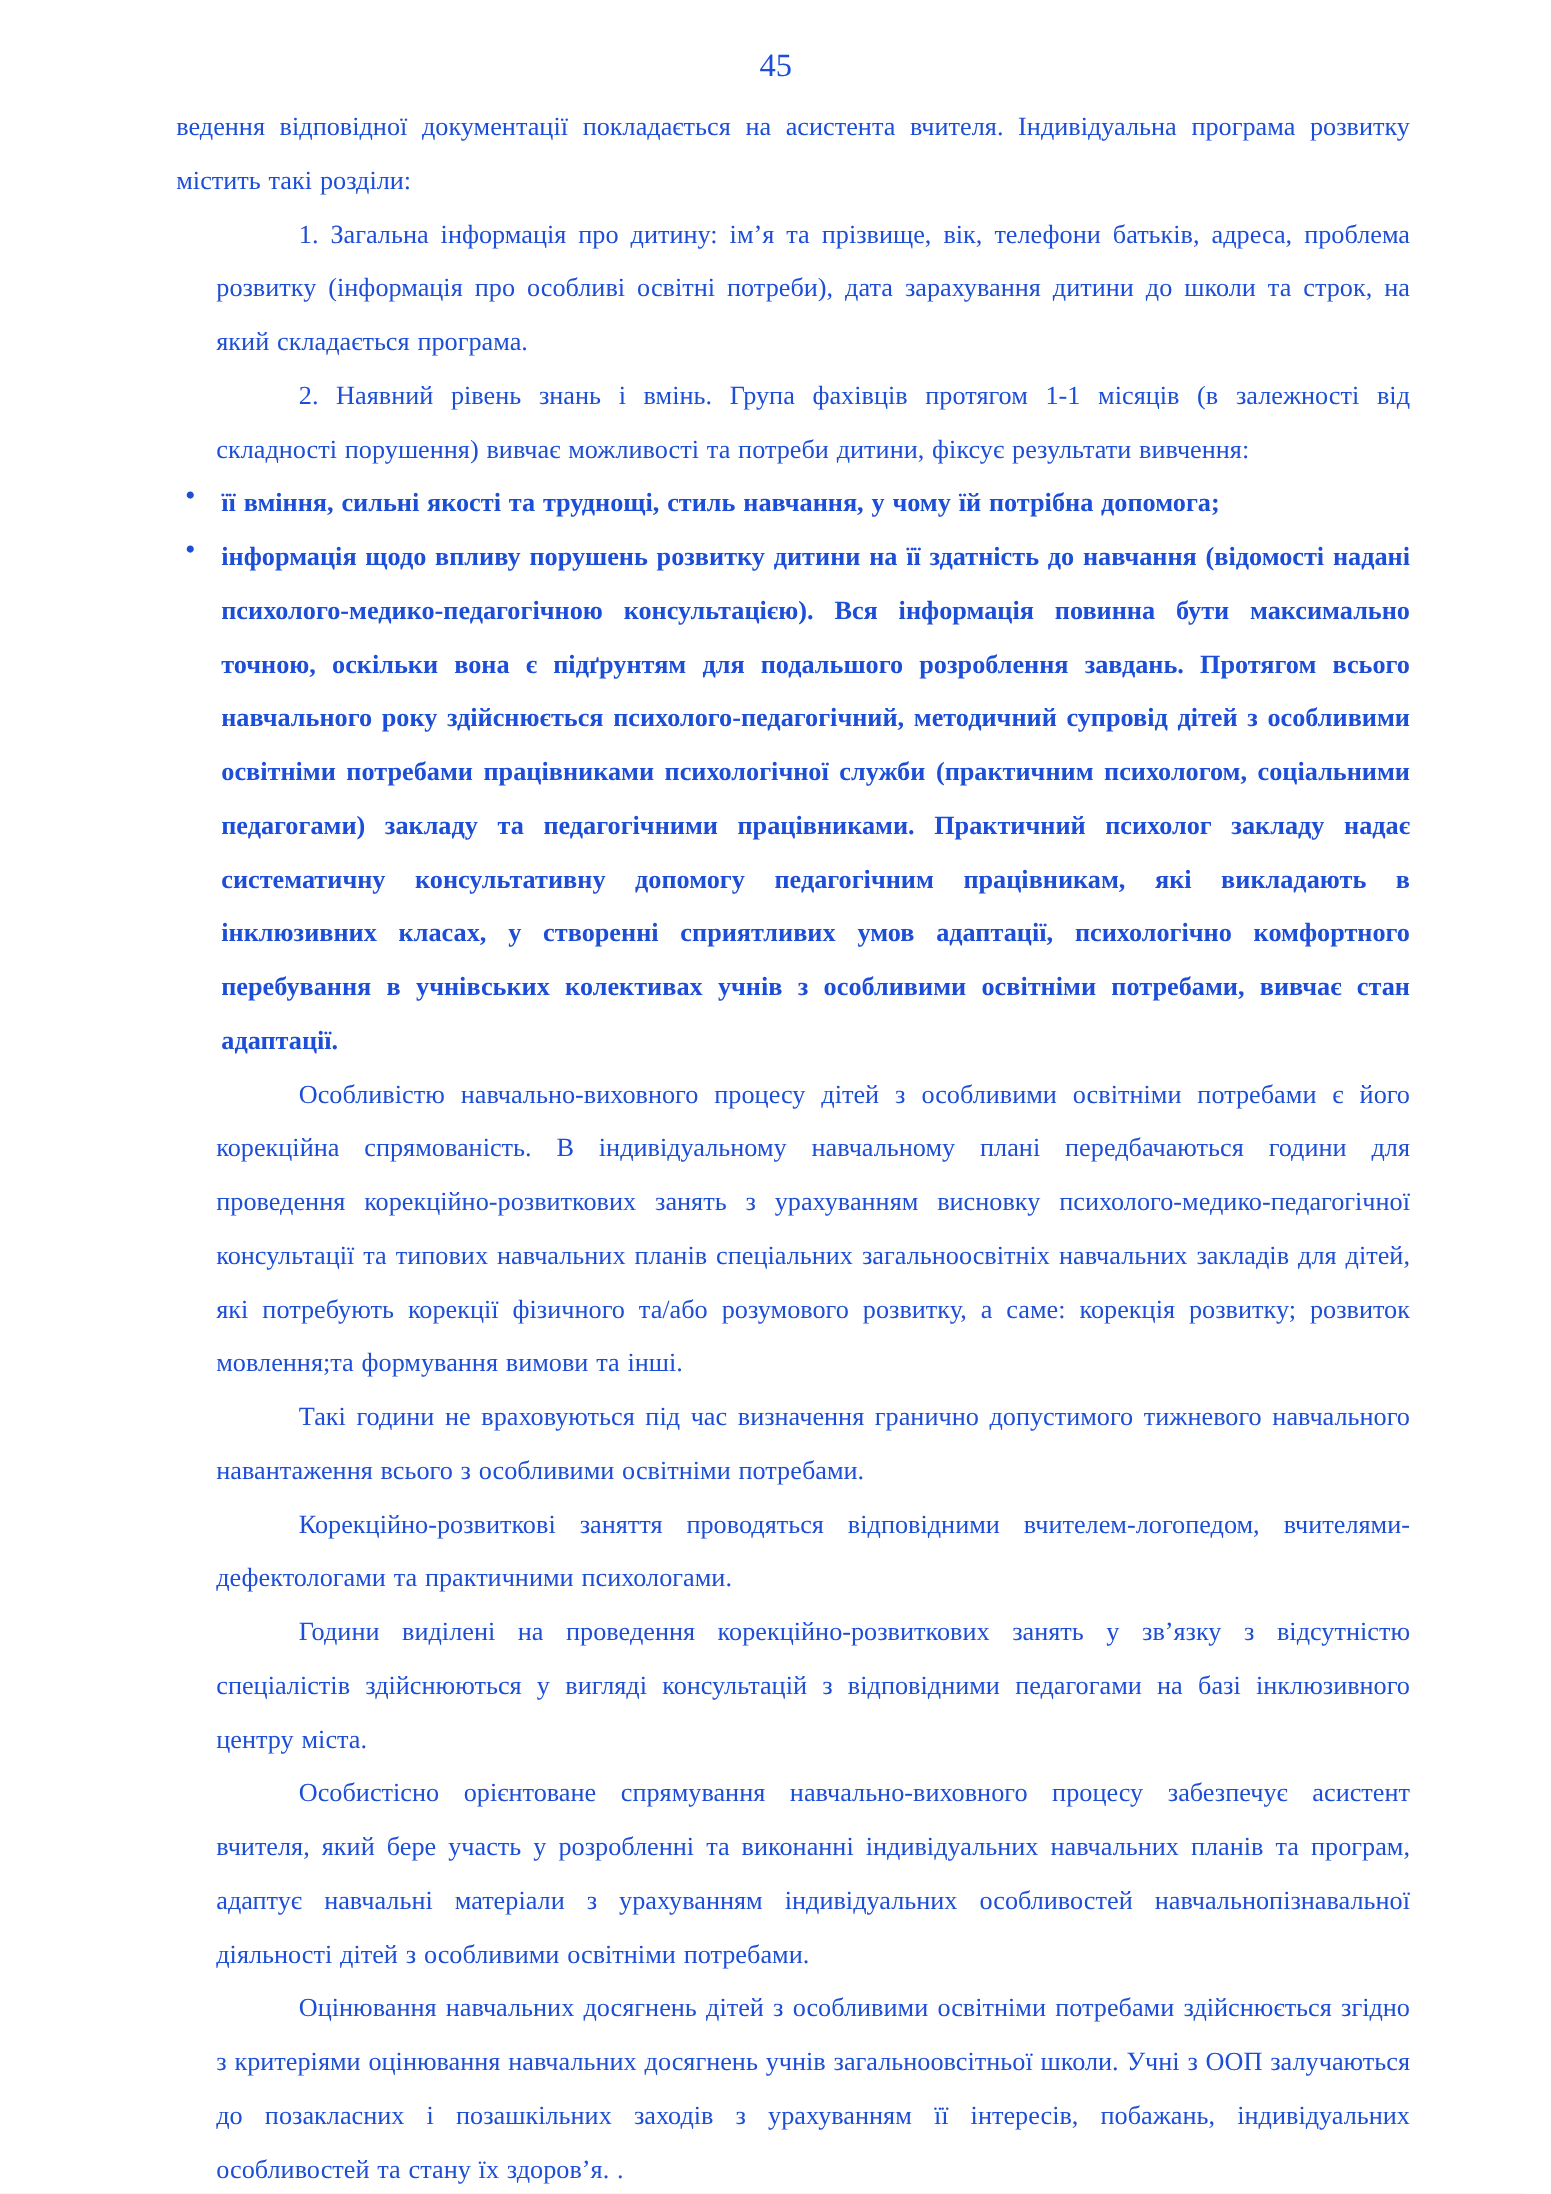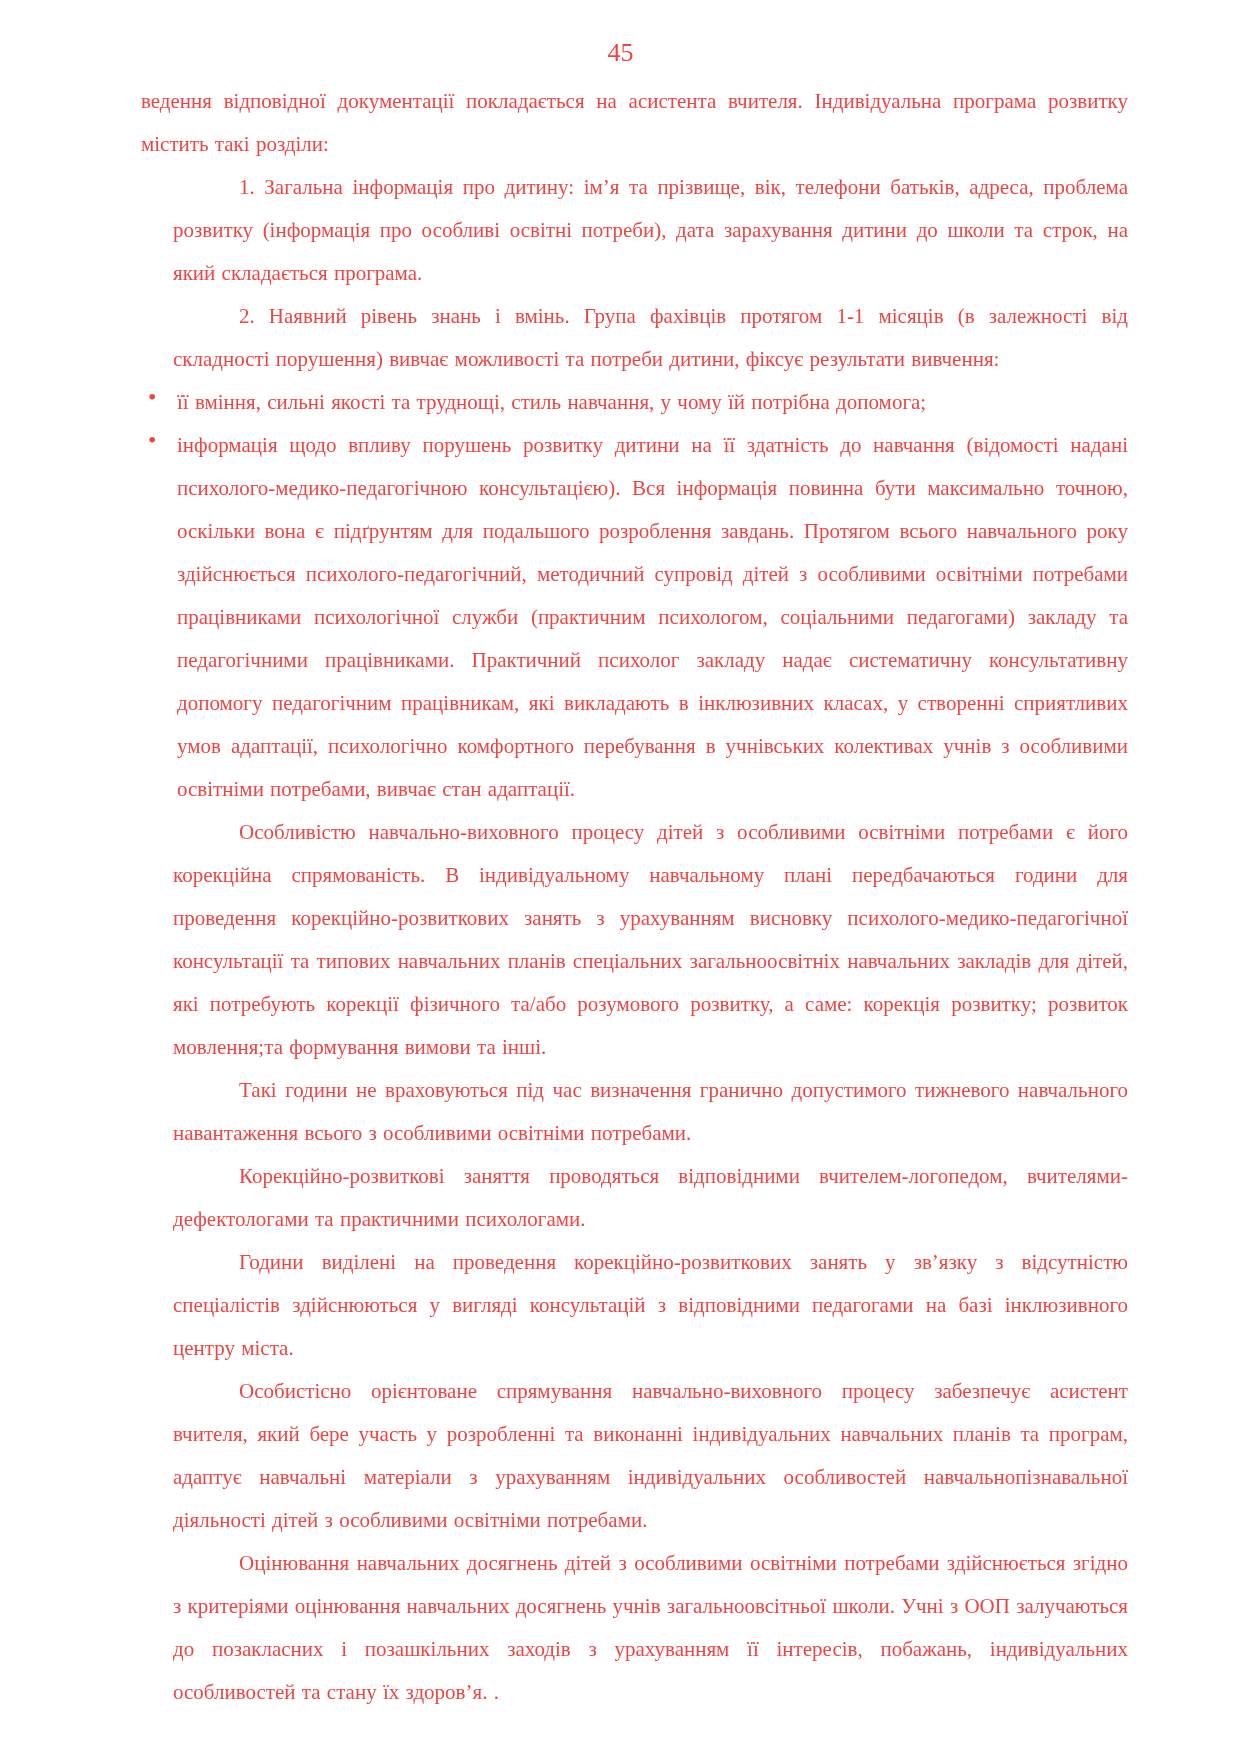--- a/index.html
+++ b/index.html
@@ -7,21 +7,21 @@
     padding: 0;
     background: #e8e8e8;
   }
   .page {
     position: relative;
     width: 1241px;
     height: 1755px;
     margin: 0 auto;
     background: #ffffff;
     font-family: "Liberation Serif", "DejaVu Serif", serif;
-    color: #ef4444;
+    color: #1d4ed8;
     overflow: hidden;
   }
   .page-number {
     position: absolute;
     top: 38px;
     left: 0;
     width: 100%;
     text-align: center;
     font-size: 26px;
     line-height: 30px;
@@ -53,20 +53,21 @@
   }
   .bullet-marker {
     flex: 0 0 36px;
     padding-left: 7px;
     box-sizing: border-box;
     font-size: 24px;
     line-height: 33px;
   }
   .bullet-body {
     flex: 1 1 auto;
+    font-weight: bold;
   }
 </style>
 </head>
 <body>
 
 <div class="page">
 
   <div class="page-number">45</div>
 
   <div class="body-text">

